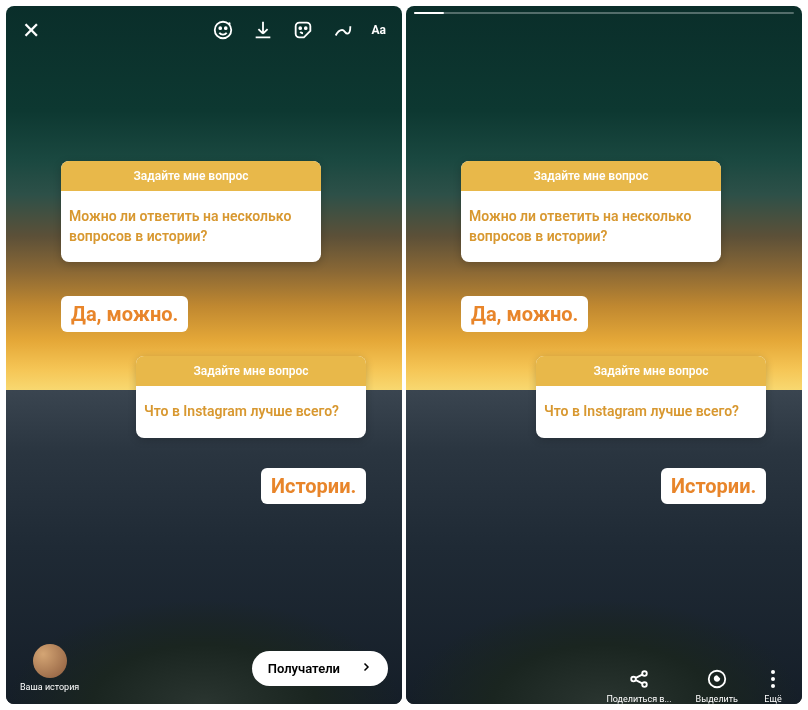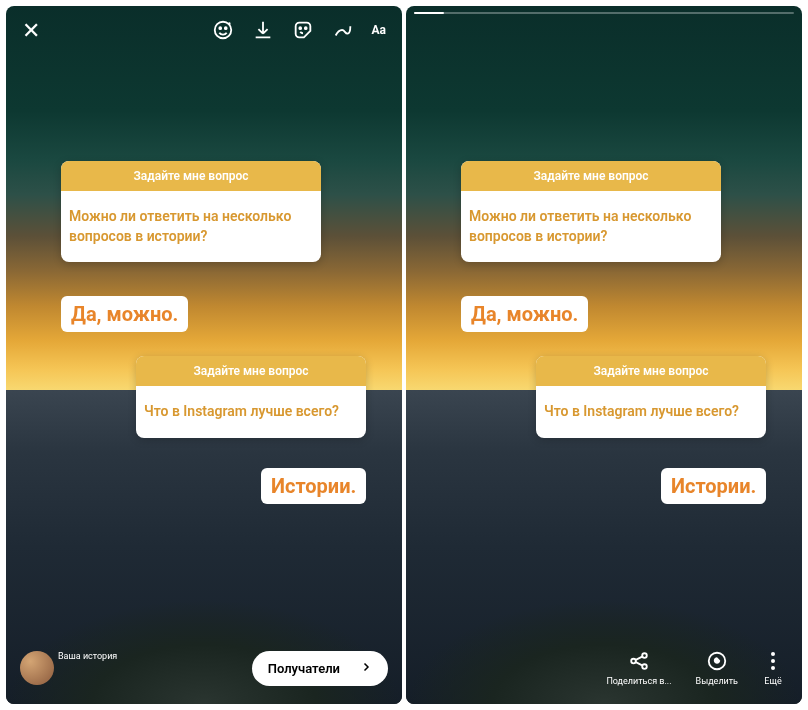--- a/index.html
+++ b/index.html
@@ -26,28 +26,28 @@
 .content{position:absolute;inset:0;padding-top:100px}
 .qbox{background:#fff;border-radius:8px;overflow:hidden;box-shadow:0 2px 8px rgba(0,0,0,0.2);position:absolute}
 .qbox-header{background:#e8b84a;color:#fff;text-align:center;padding:8px;font-size:12px;font-weight:600}
 .qbox-body{padding:16px 8px;text-align:left;color:#d89830;font-size:14px;font-weight:600;line-height:1.4}
 .answer{position:absolute;background:#fff;border-radius:6px;padding:6px 10px;color:#e8852a;font-size:20px;font-weight:700}
 .q1{top:155px;left:55px;width:260px}
 .a1{top:290px;left:55px}
 .q2{top:350px;left:130px;width:230px}
 .a2{top:462px;left:255px}
 .bottom-bar{position:absolute;bottom:0;left:0;right:0;height:72px;display:flex;align-items:center;padding:0 14px;gap:12px;z-index:10}
-.share-target{display:flex;flex-direction:row;align-items:flex-start;gap:4px;cursor:pointer}
+.share-target{display:flex;flex-direction:column;align-items:center;gap:4px;cursor:pointer}
 .share-circle{width:34px;height:34px;border-radius:50%;position:relative}
 .your-story{background:radial-gradient(circle at 30% 30%,#d4a574,#8b5a3c)}
 .close-friends-circle{background:#5cb85c;display:flex;align-items:center;justify-content:center}
 .close-friends-circle::after{content:'';position:absolute;right:-10px;width:18px;height:18px;border-radius:50%;background:#eee}
 .share-label{color:#fff;font-size:9px;text-align:center}
 .recipients-btn{margin-left:auto;background:#fff;border-radius:20px;padding:10px 16px;font-size:13px;font-weight:600;display:flex;align-items:flex-start;gap:20px;cursor:pointer}
-.viewer-bottom{position:absolute;bottom:0;left:16px;right:0;height:72px;display:flex;align-items:center;justify-content:flex-end;padding:0 18px;gap:24px;z-index:10}
+.viewer-bottom{position:absolute;bottom:0;left:16px;right:0;height:72px;display:flex;align-items:flex-end;justify-content:flex-end;padding:0 18px;gap:24px;z-index:10}
 .viewer-action{display:flex;flex-direction:column;align-items:center;gap:4px;color:#fff;cursor:pointer}
 .viewer-action-icon{width:22px;height:22px}
 .viewer-action-label{font-size:9px;white-space:nowrap}
 .more-dots{display:flex;flex-direction:column;gap:3px}
 .more-dots span{width:4px;height:4px;border-radius:50%;background:#fff}
 </style>
 </head>
 <body>
 
 <div class="phone">

